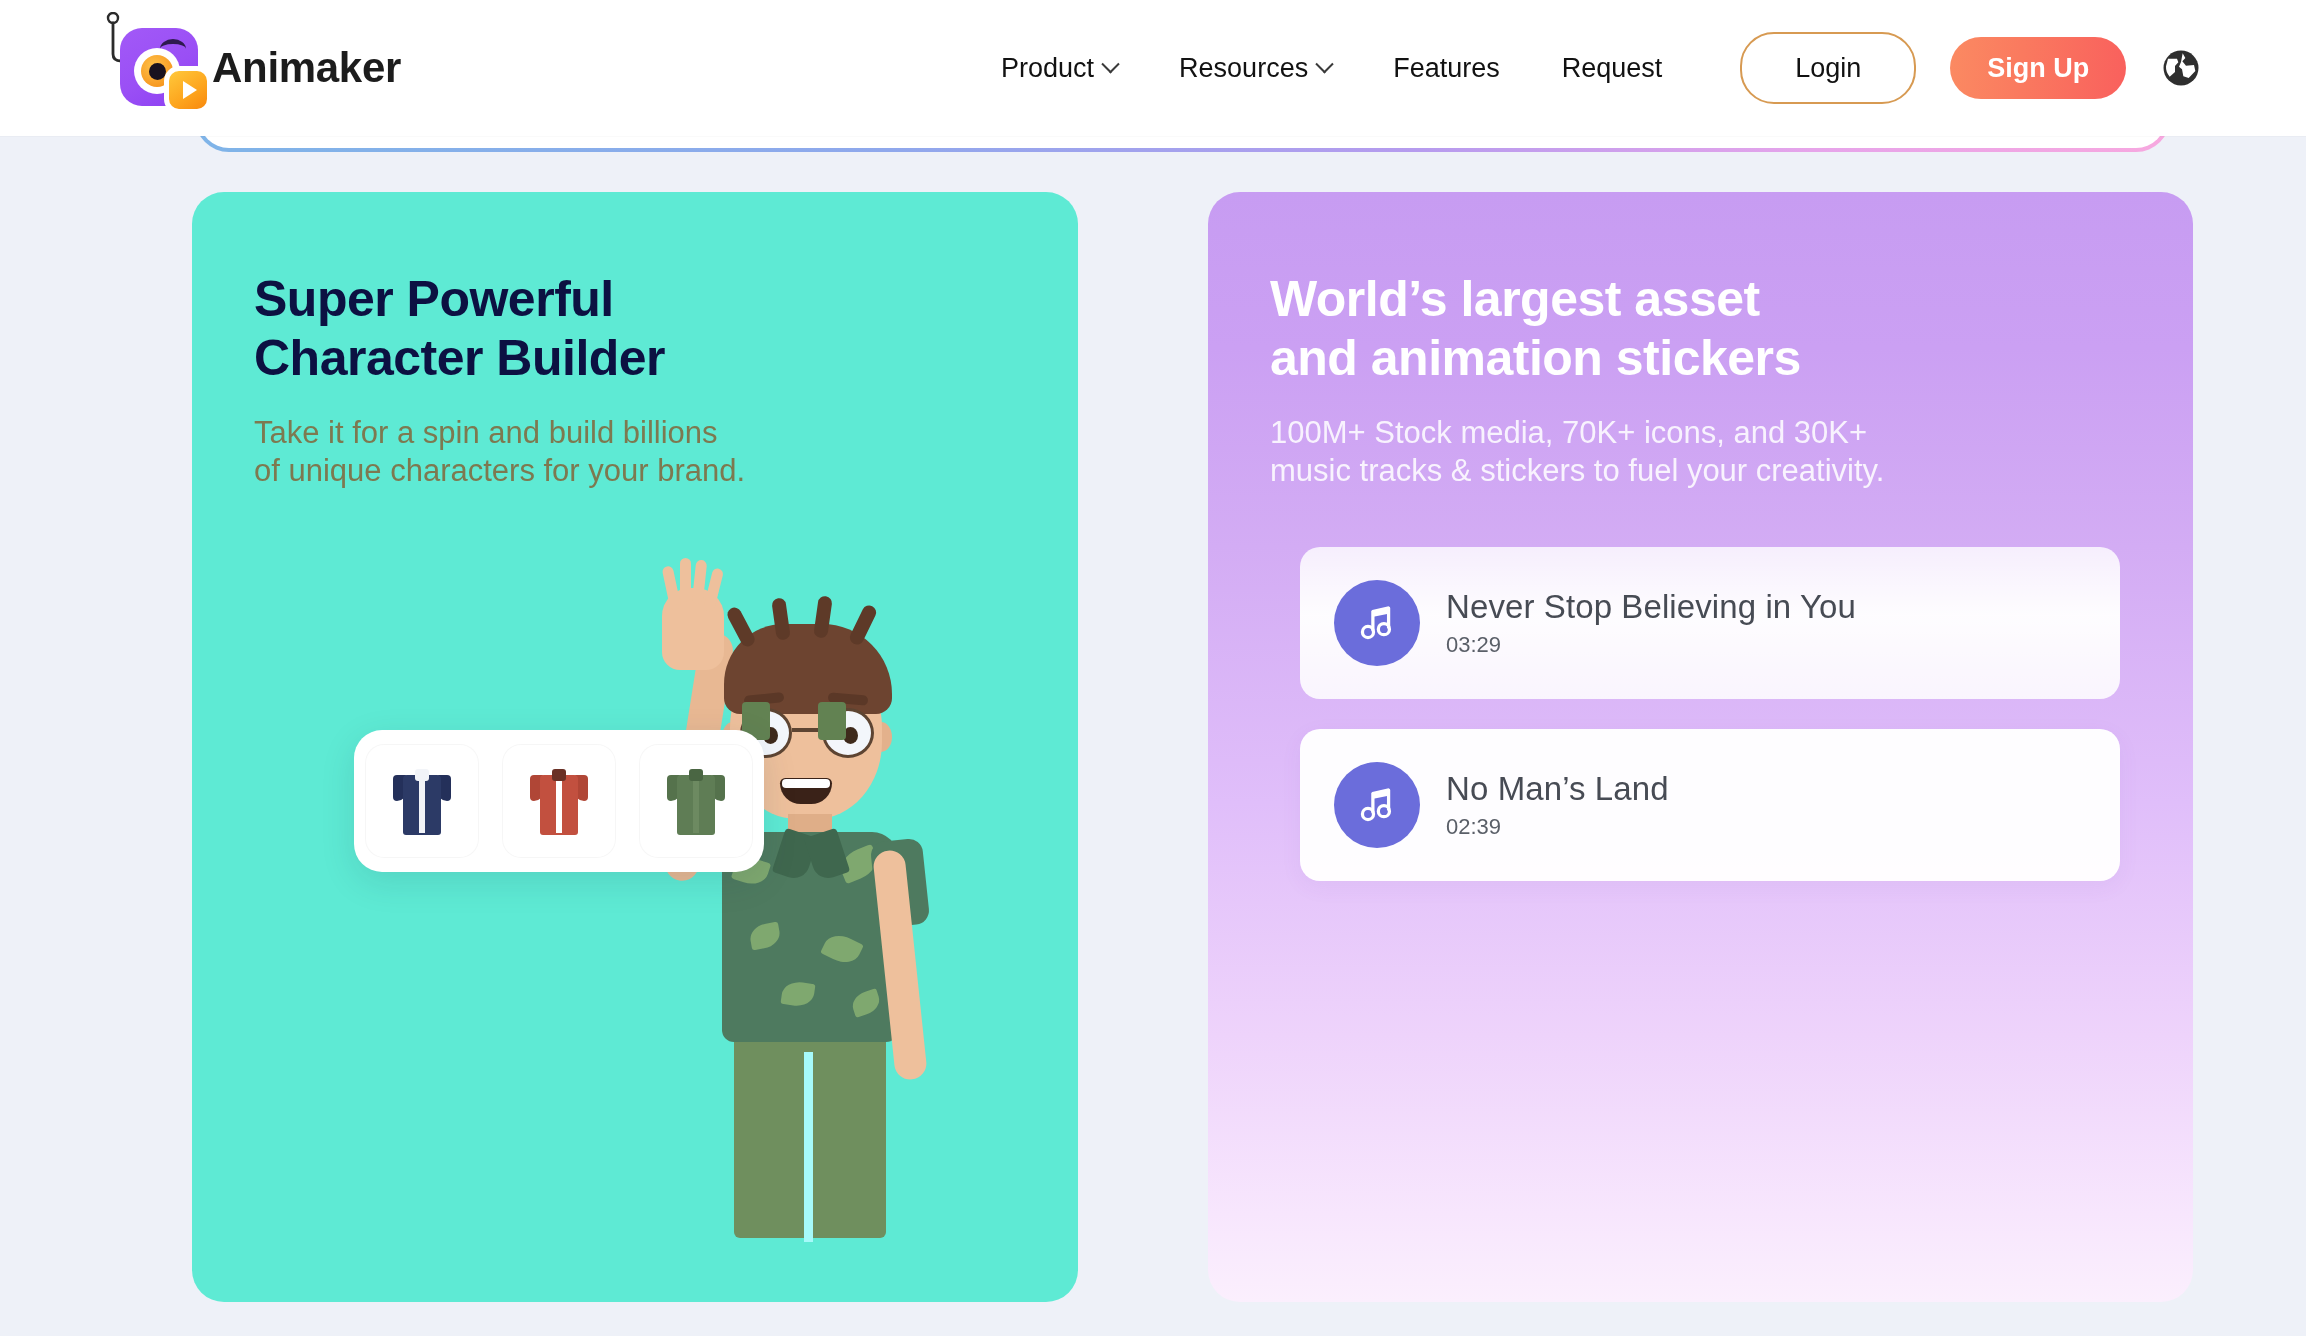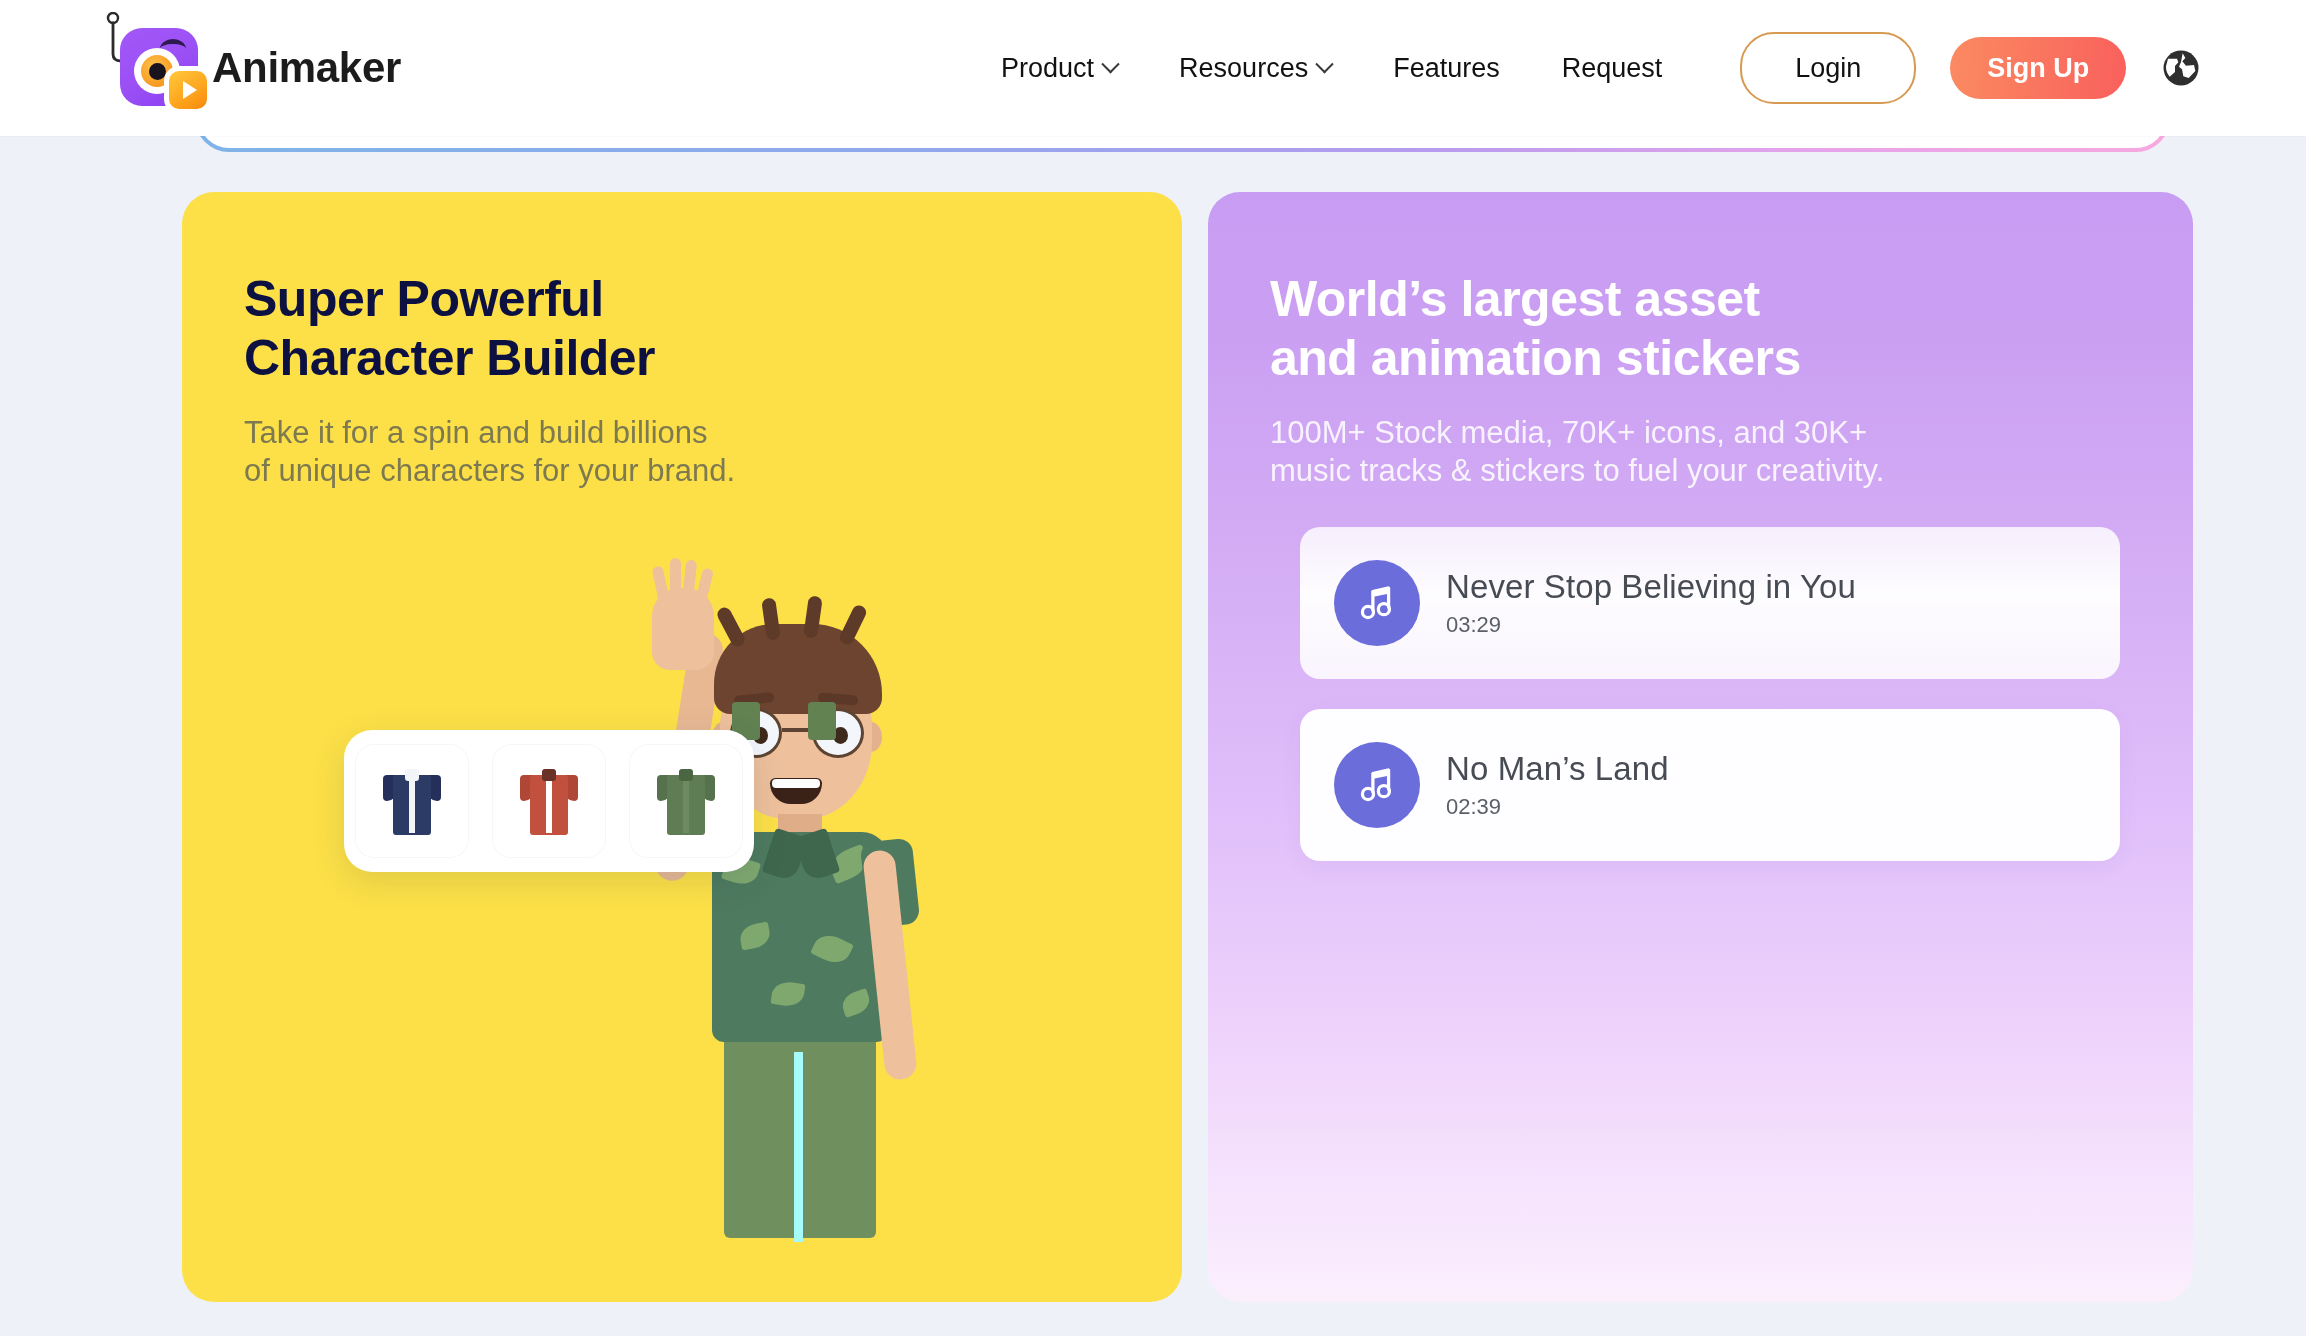--- a/index.html
+++ b/index.html
@@ -203,23 +203,23 @@
 
   .card {
     position: absolute;
     top: 0;
     height: 1110px;
     border-radius: 32px;
     overflow: hidden;
   }
 
   .card-left {
-    left: 182px;
-    width: 1000px;
-    background: #fde047;
+    left: 192px;
+    width: 886px;
+    background: #5eead4;
   }
 
   .card-right {
     left: 1208px;
     width: 985px;
     background: linear-gradient(180deg,
         #c79cf2 0%,
         #cba0f3 14%,
         #d3acf4 32%,
         #e0befa 55%,
@@ -453,21 +453,21 @@
     position: absolute;
     left: 26px; top: 10px;
     width: 6px; height: 56px;
     background: rgba(255,255,255,0.92);
   }
 
   
   .music-list {
     position: absolute;
     left: 92px;
-    top: 335px;
+    top: 355px;
     width: 820px;
     display: flex;
     flex-direction: column;
     gap: 30px;
   }
   .music-item {
     height: 152px;
     border-radius: 20px;
     display: flex;
     align-items: center;

